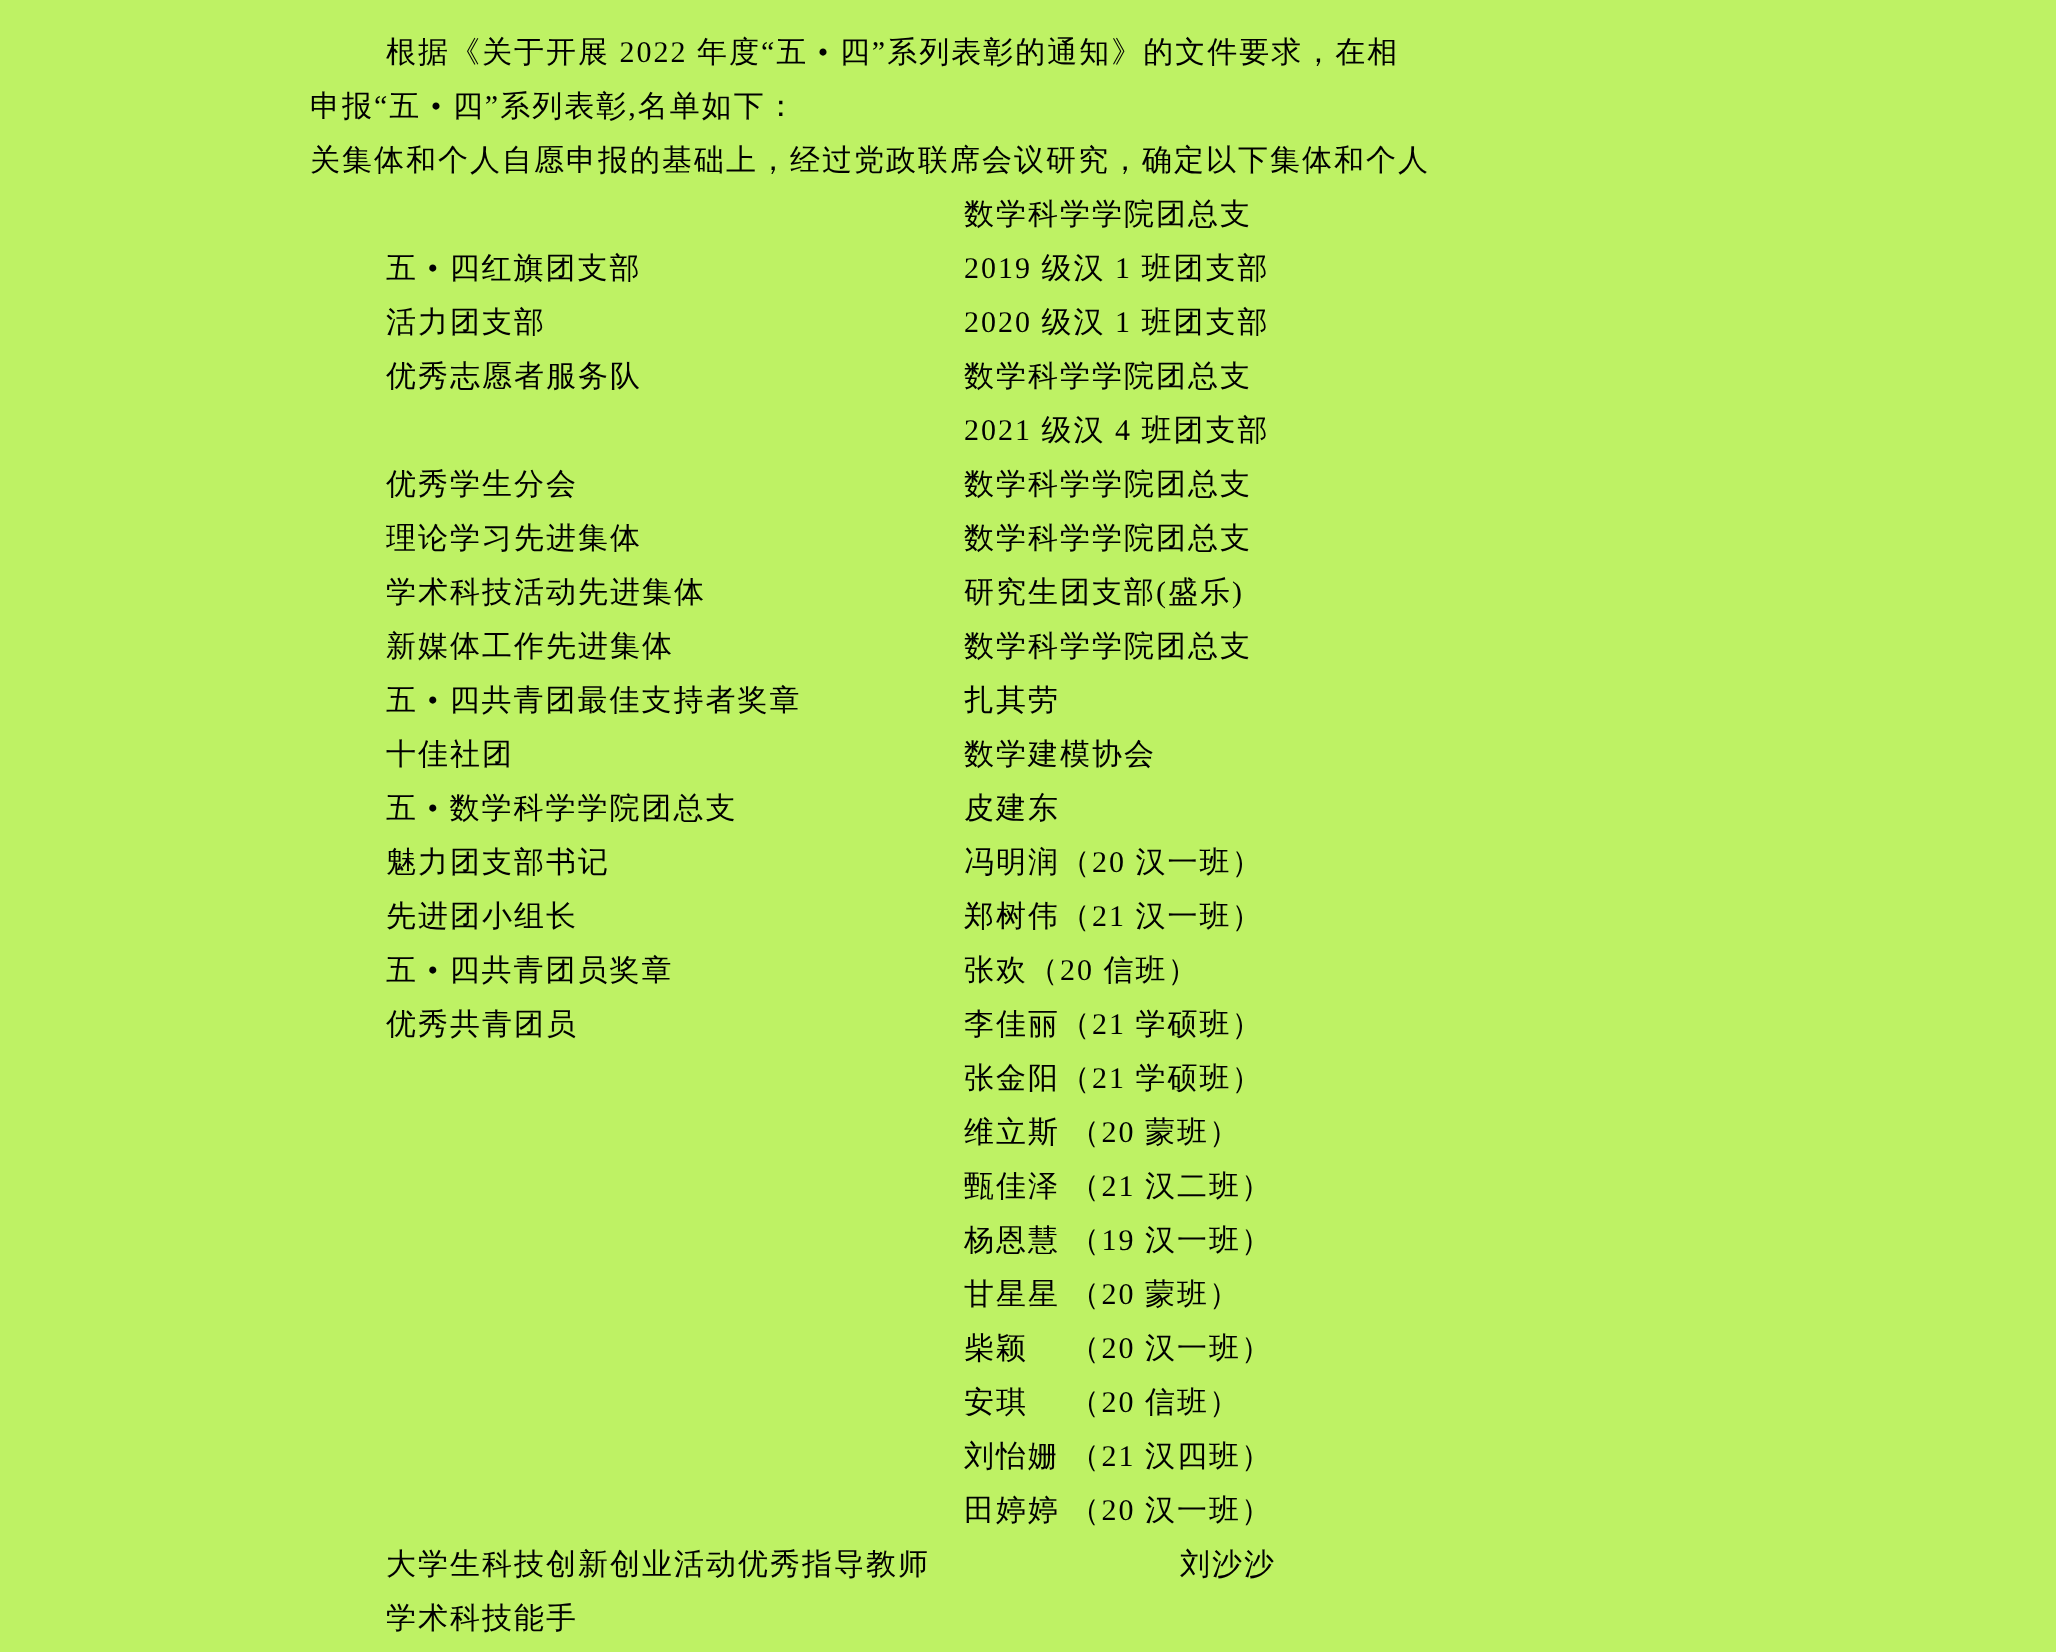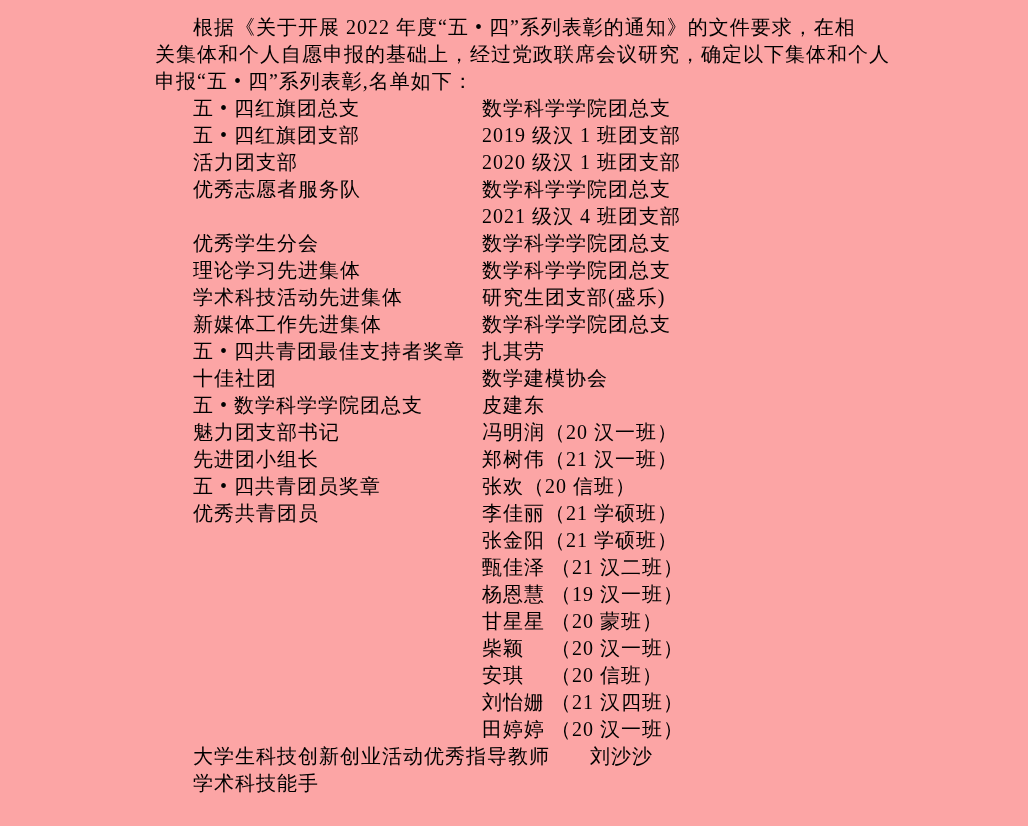--- a/index.html
+++ b/index.html
@@ -4,24 +4,24 @@
 <style>
   html, body {
     margin: 0;
     padding: 0;
     background: #ffffff;
   }
   .page {
     position: relative;
     width: 1028px;
     height: 826px;
-    background: #fca5a5;
+    background: #bef264;
     color: #000000;
     font-family: "Liberation Serif", "DejaVu Serif", serif;
-    font-size: 20px;
+    font-size: 15px;
     line-height: 27px;
     overflow: hidden;
   }
   .para {
     position: absolute;
     left: 155px;
     top: 14px;
     width: 745px;
   }
   .para .line {
@@ -61,27 +61,26 @@
     letter-spacing: 1px;
   }
 </style>
 </head>
 <body>
 
 <div class="page cjk">
 
   <div class="para">
     <div class="line indent">根据《关于开展 2022 年度“五 • 四”系列表彰的通知》的文件要求，在相</div>
+    <div class="line">申报“五 • 四”系列表彰,名单如下：</div>
     <div class="line">关集体和个人自愿申报的基础上，经过党政联席会议研究，确定以下集体和个人</div>
-    <div class="line">申报“五 • 四”系列表彰,名单如下：</div>
   </div>
 
   <div class="awards-list">
     <div class="row">
-      <span class="award">五 • 四红旗团总支</span>
       <span class="recipient">数学科学学院团总支</span>
     </div>
     <div class="row">
       <span class="award">五 • 四红旗团支部</span>
       <span class="recipient">2019 级汉 1 班团支部</span>
     </div>
     <div class="row">
       <span class="award">活力团支部</span>
       <span class="recipient">2020 级汉 1 班团支部</span>
     </div>
@@ -135,20 +134,24 @@
     <div class="row">
       <span class="award">优秀共青团员</span>
       <span class="recipient">李佳丽（21 学硕班）</span>
     </div>
     <div class="row">
       <span class="award"></span>
       <span class="recipient">张金阳（21 学硕班）</span>
     </div>
     <div class="row">
       <span class="award"></span>
+      <span class="recipient">维立斯 （20 蒙班）</span>
+    </div>
+    <div class="row">
+      <span class="award"></span>
       <span class="recipient">甄佳泽 （21 汉二班）</span>
     </div>
     <div class="row">
       <span class="award"></span>
       <span class="recipient">杨恩慧 （19 汉一班）</span>
     </div>
     <div class="row">
       <span class="award"></span>
       <span class="recipient">甘星星 （20 蒙班）</span>
     </div>

